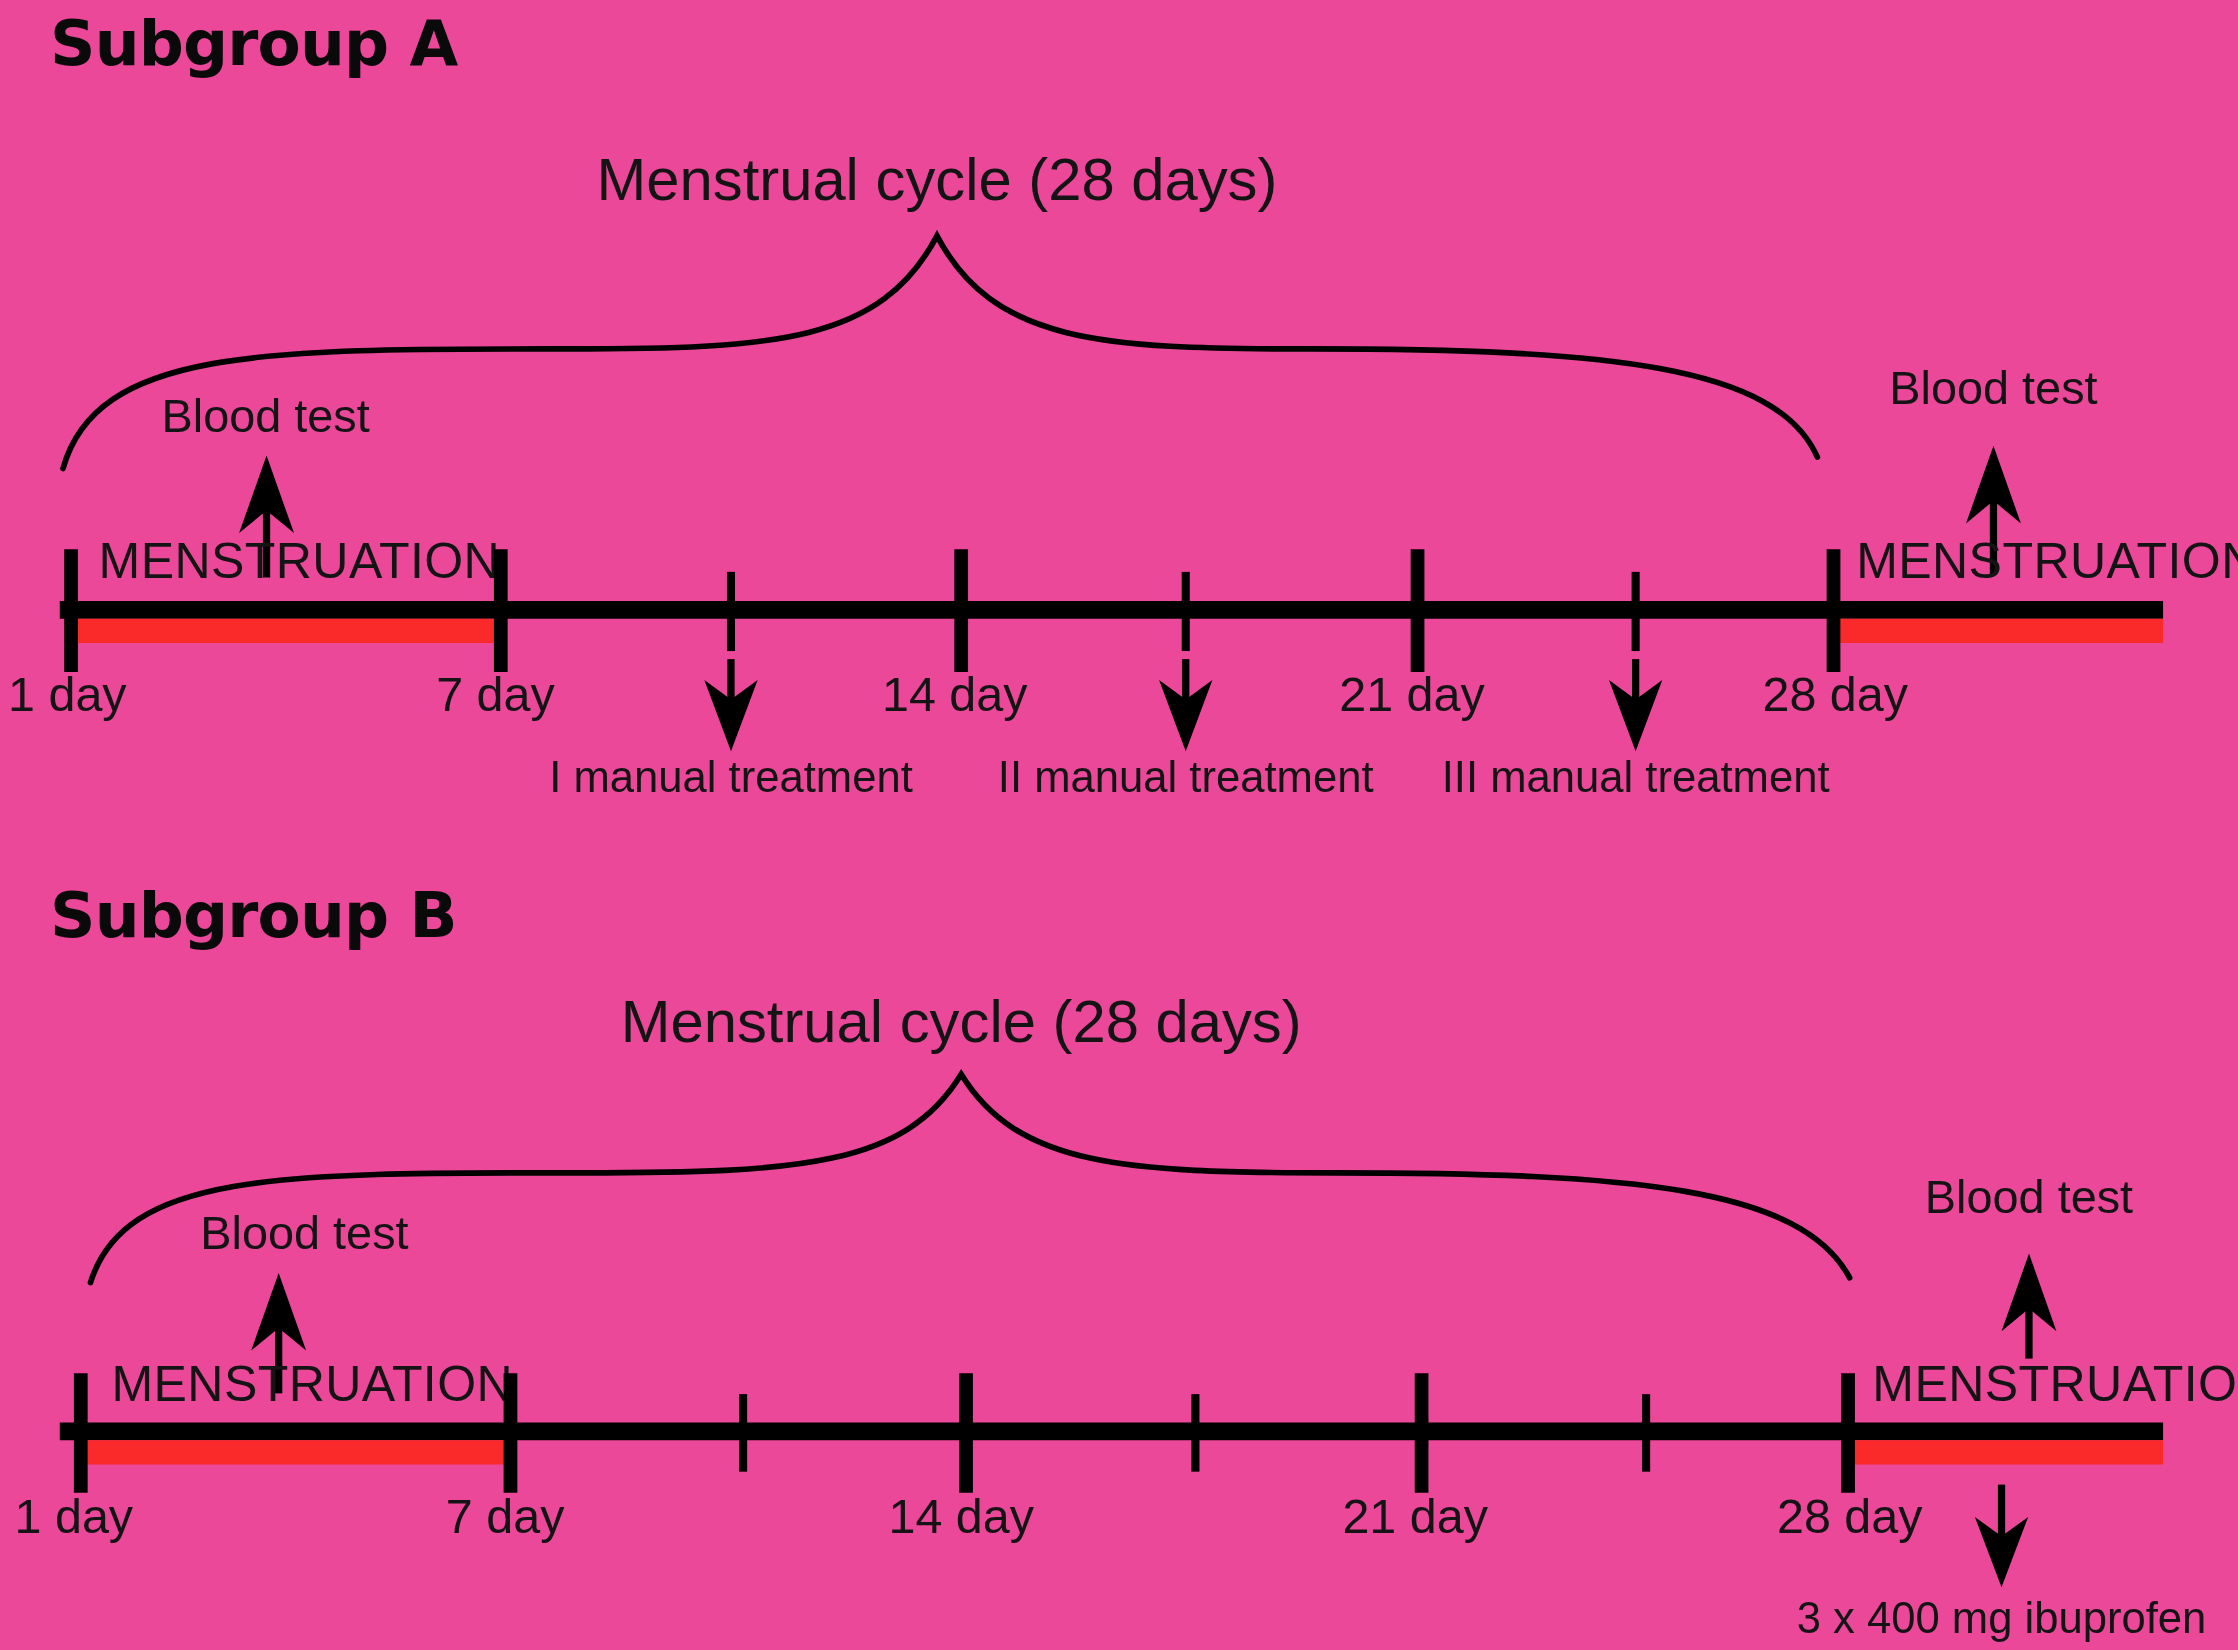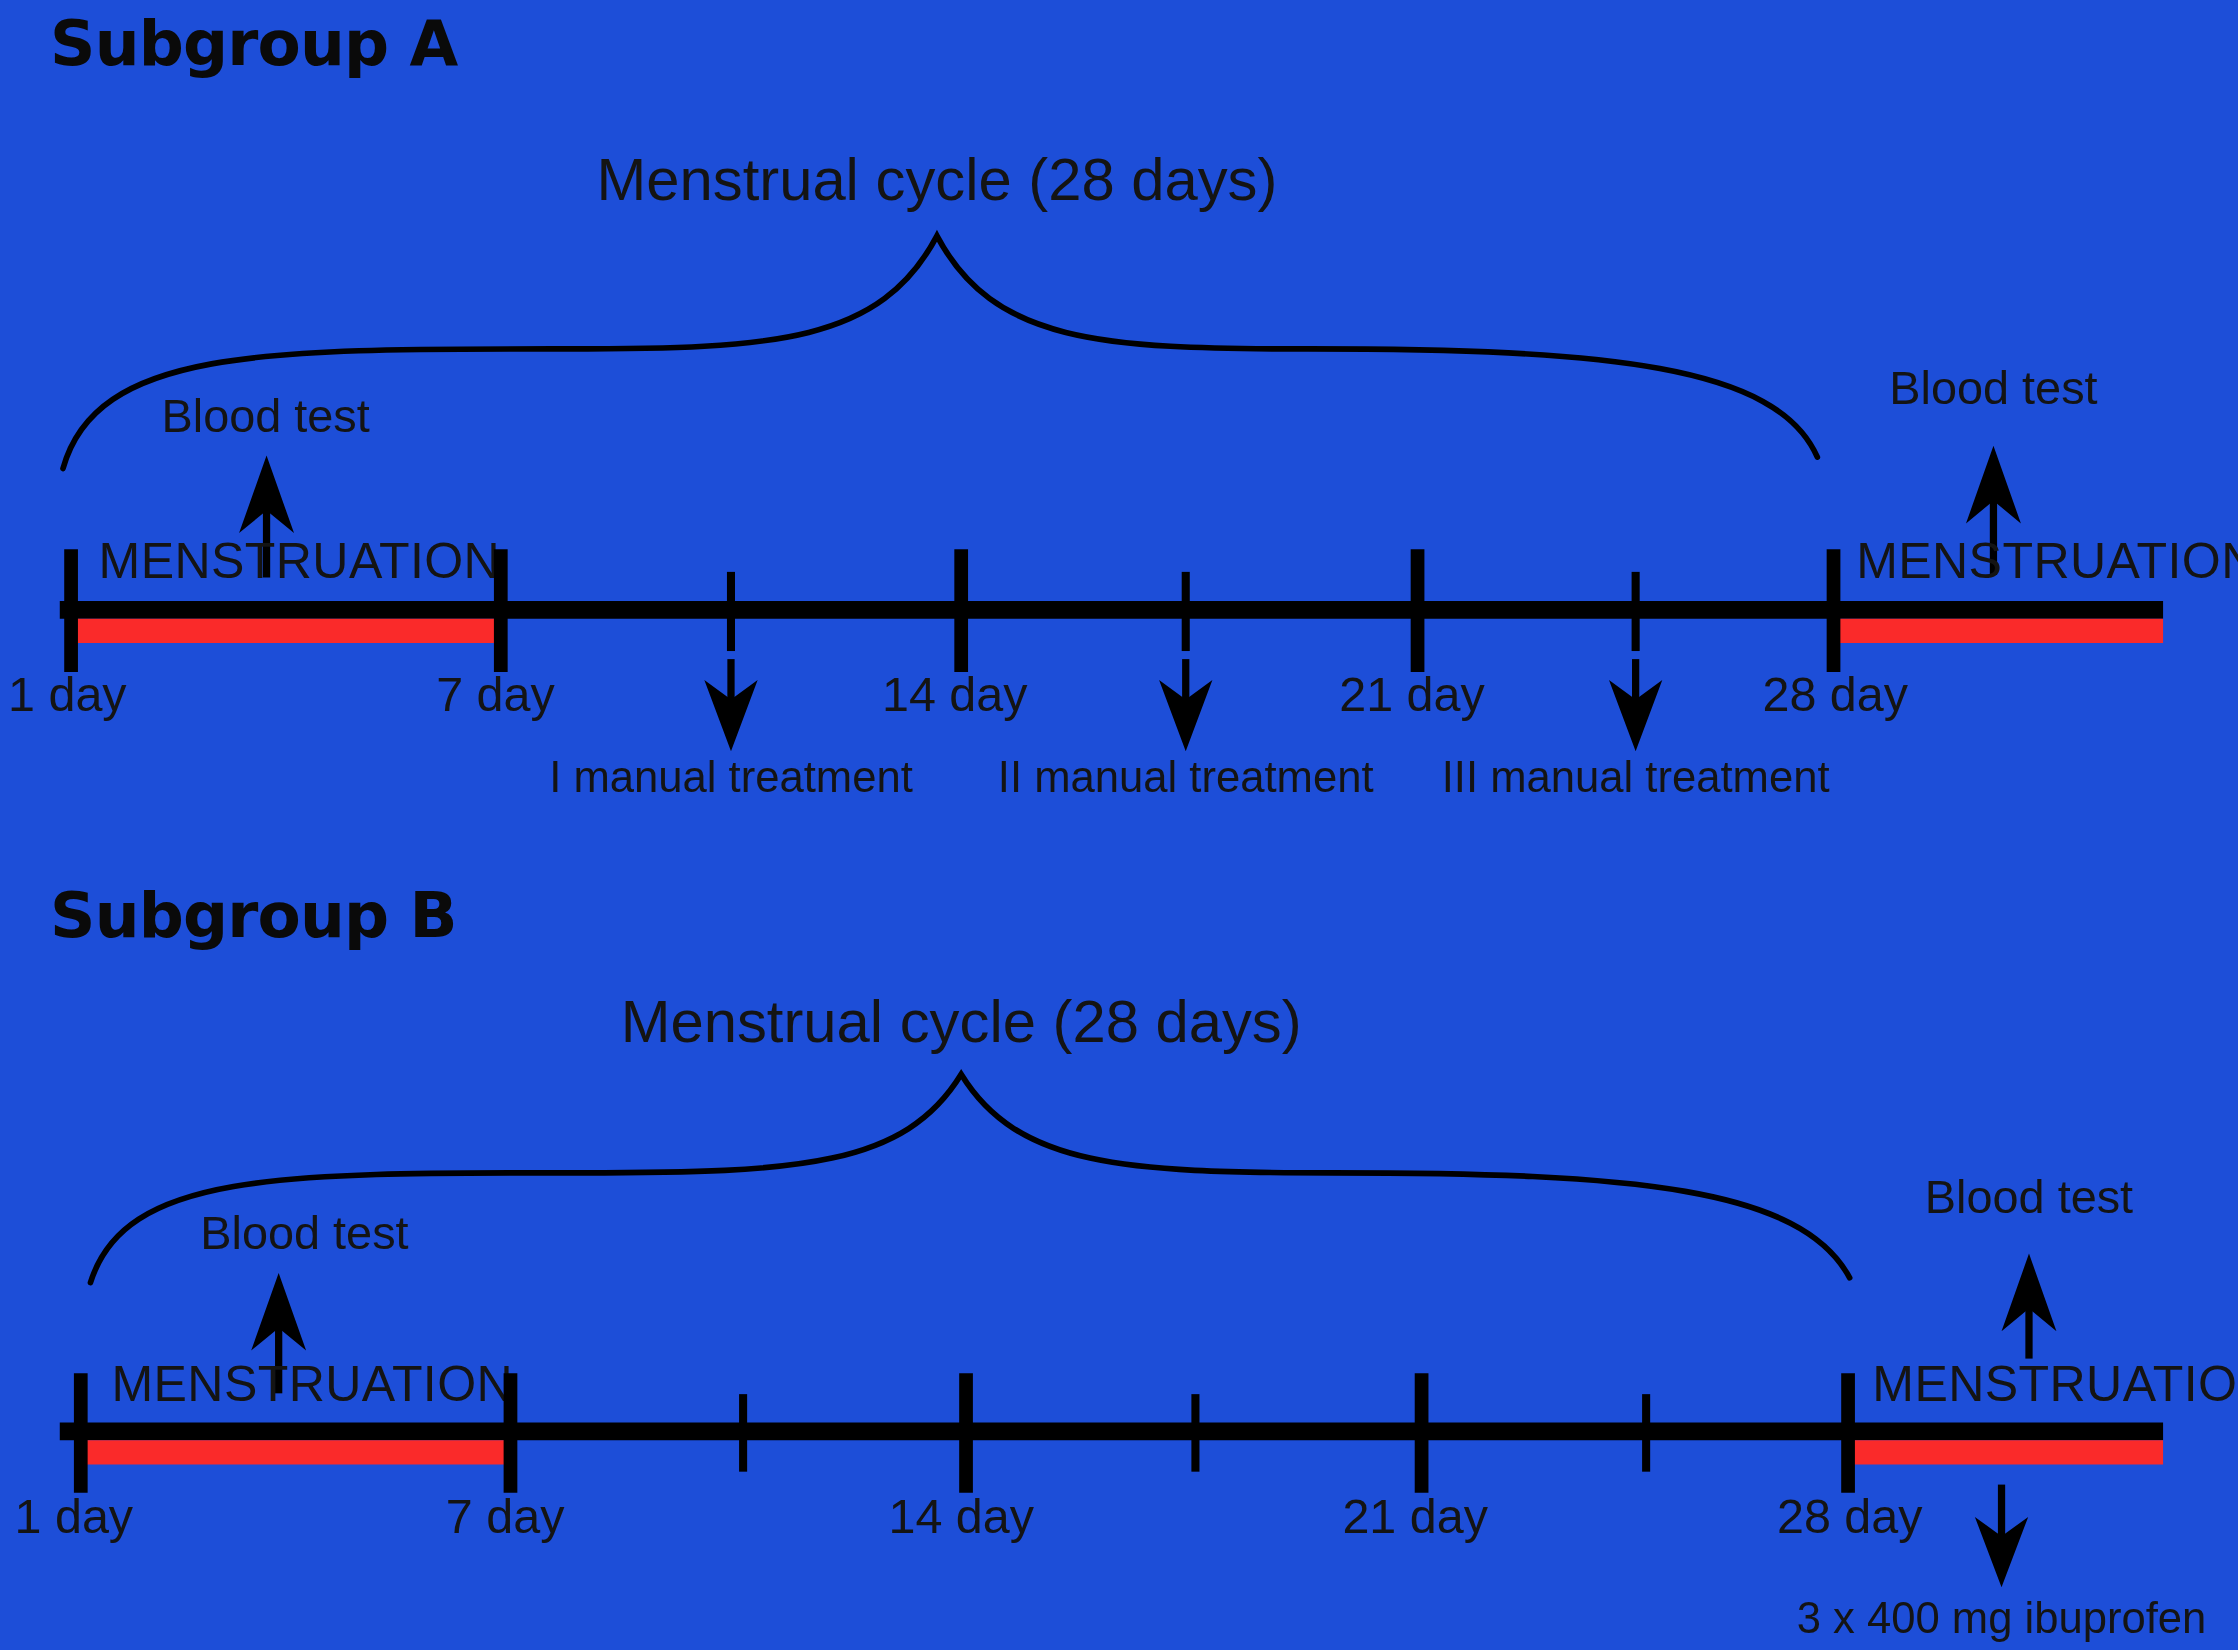--- a/index.html
+++ b/index.html
@@ -7,21 +7,21 @@
     padding: 0;
     background: #ffffff;
   }
   body {
     font-family: "Liberation Sans", sans-serif;
   }
   #stage {
     position: relative;
     width: 2239px;
     height: 1651px;
-    background: #1d4ed8;
+    background: #ec4899;
     overflow: hidden;
   }
   svg.diagram {
     position: absolute;
     top: 0;
     left: 0;
     width: 2239px;
     height: 1651px;
   }
   .ttl {

